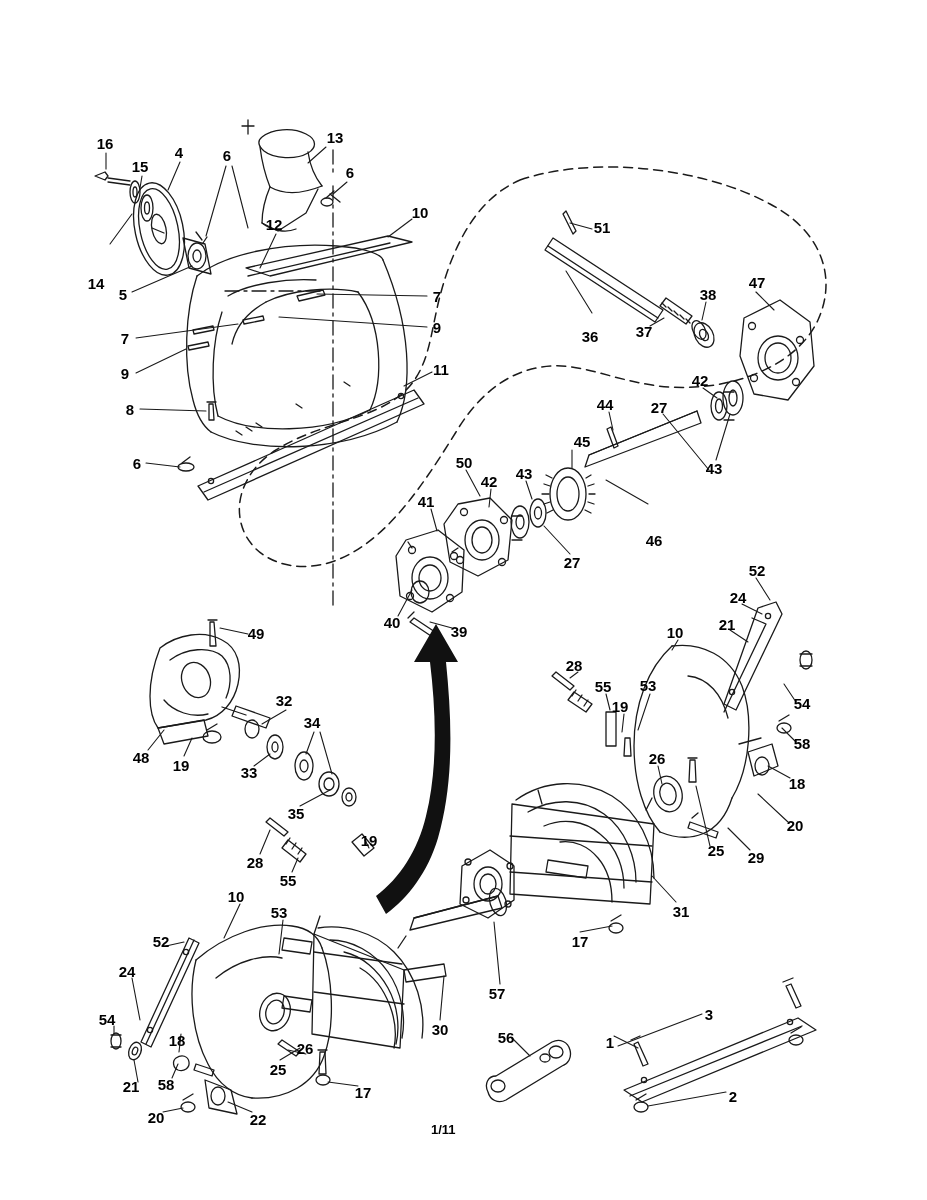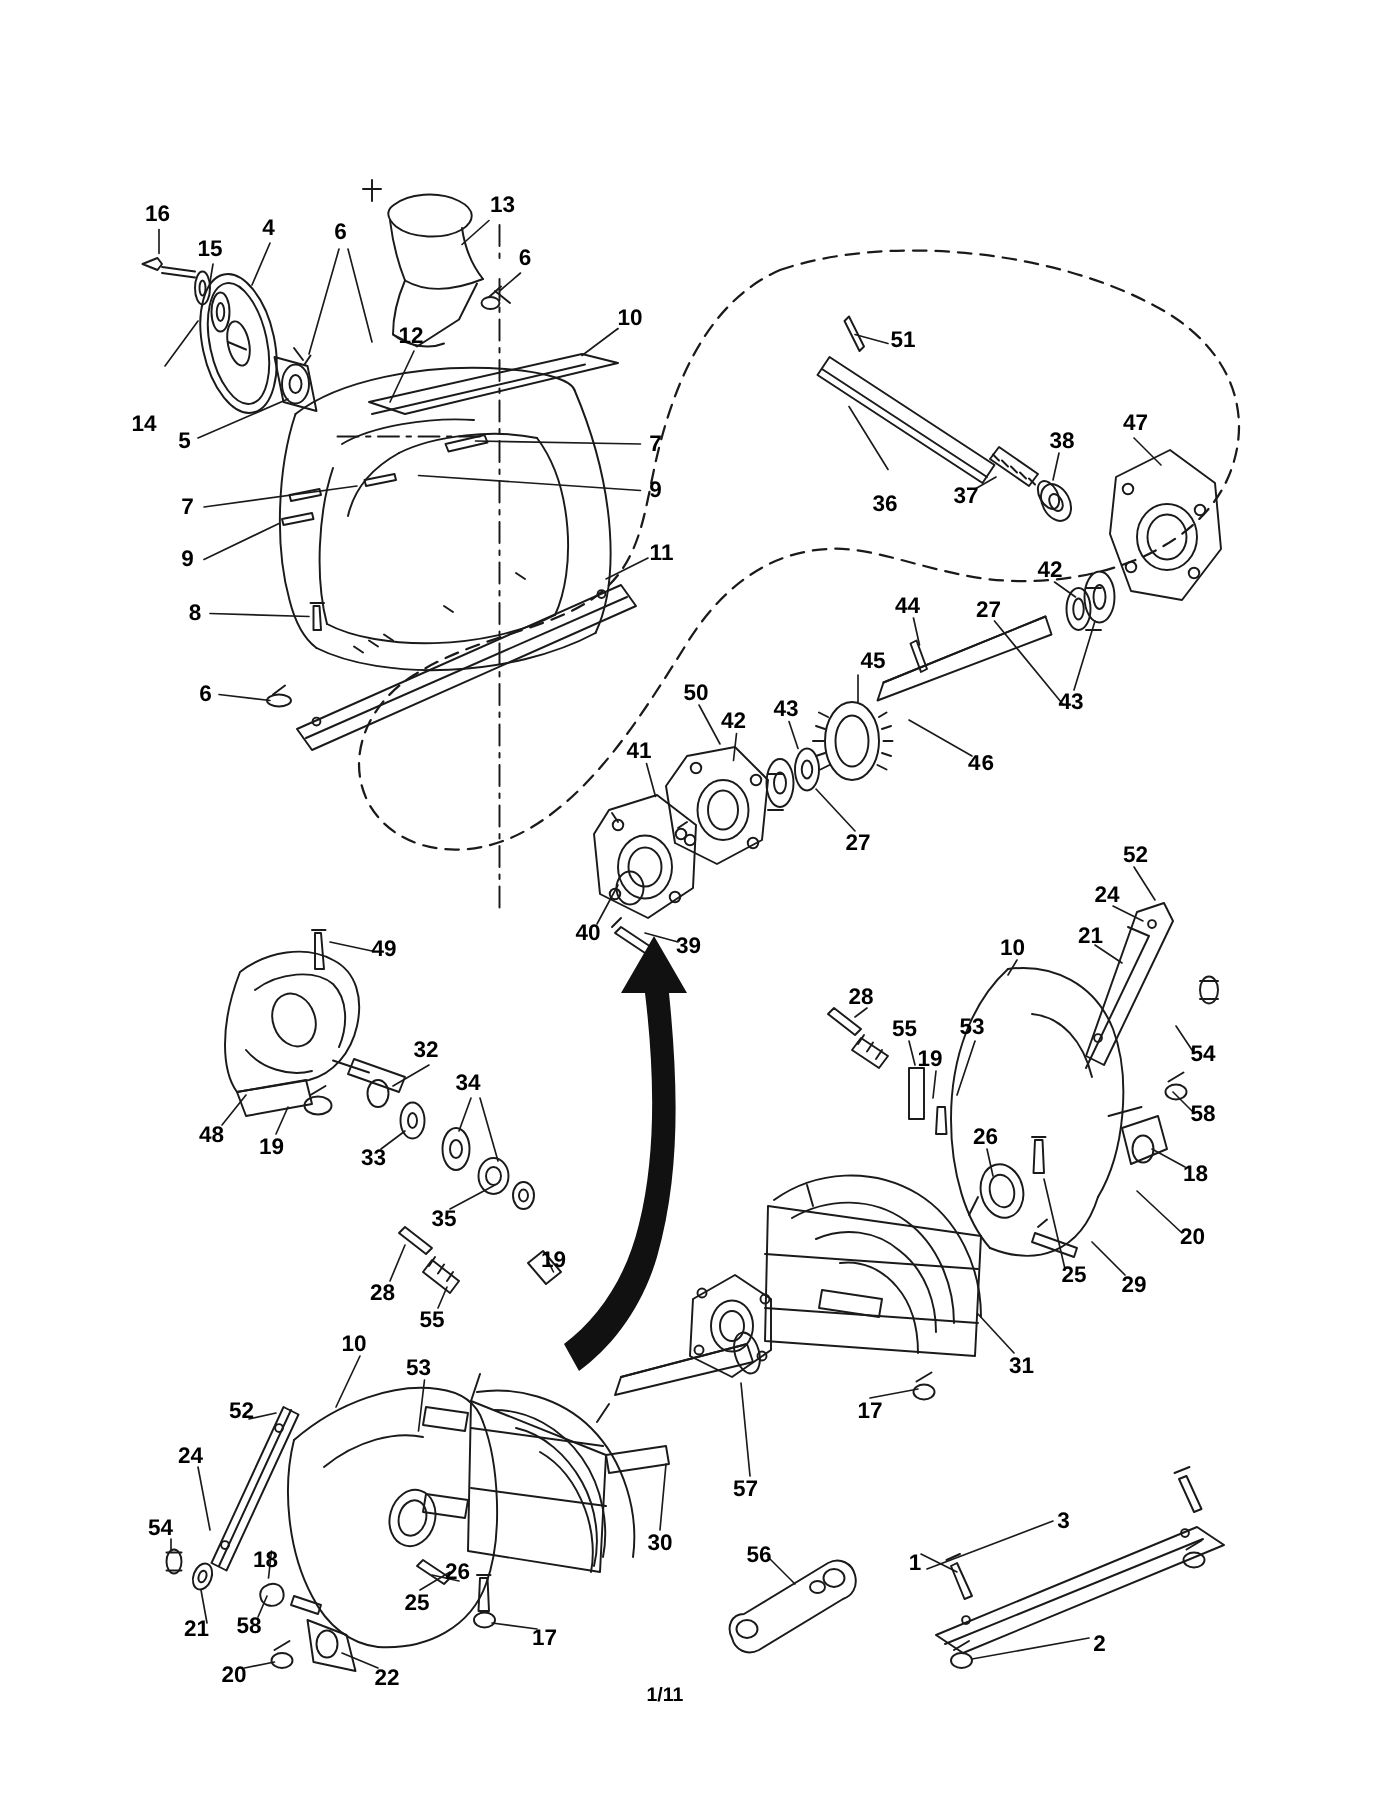--- a/index.html
+++ b/index.html
@@ -482,21 +482,21 @@
   <div class="callout" style="left:602px; top:227px;">51</div>
   <div class="callout" style="left:590px; top:318px;margin-top:18px;">36</div>
   <div class="callout" style="left:708px; top:294px;">38</div>
   <div class="callout" style="left:757px; top:282px;">47</div>
   <div class="callout" style="left:644px; top:331px;">37</div>
   <div class="callout" style="left:700px; top:380px;">42</div>
   <div class="callout" style="left:605px; top:404px;">44</div>
   <div class="callout" style="left:659px; top:407px;">27</div>
   <div class="callout" style="left:714px; top:468px;">43</div>
   <div class="callout" style="left:570px; top:441px;margin-left:12px;">45</div>
-  <div class="callout" style="left:654px; top:510px;font-family:Liberation Mono, monospace;">46</div>
+  <div class="callout" style="left:654px; top:540px;">46</div>
   <div class="callout" style="left:464px; top:462px;">50</div>
   <div class="callout" style="left:489px; top:481px;">42</div>
   <div class="callout" style="left:524px; top:473px;">43</div>
   <div class="callout" style="left:426px; top:501px;">41</div>
   <div class="callout" style="left:572px; top:562px;">27</div>
   <div class="callout" style="left:392px; top:622px;">40</div>
   <div class="callout" style="left:459px; top:631px;">39</div>
   <div class="callout" style="left:256px; top:633px;">49</div>
   <div class="callout" style="left:757px; top:570px;">52</div>
   <div class="callout" style="left:738px; top:597px;">24</div>

